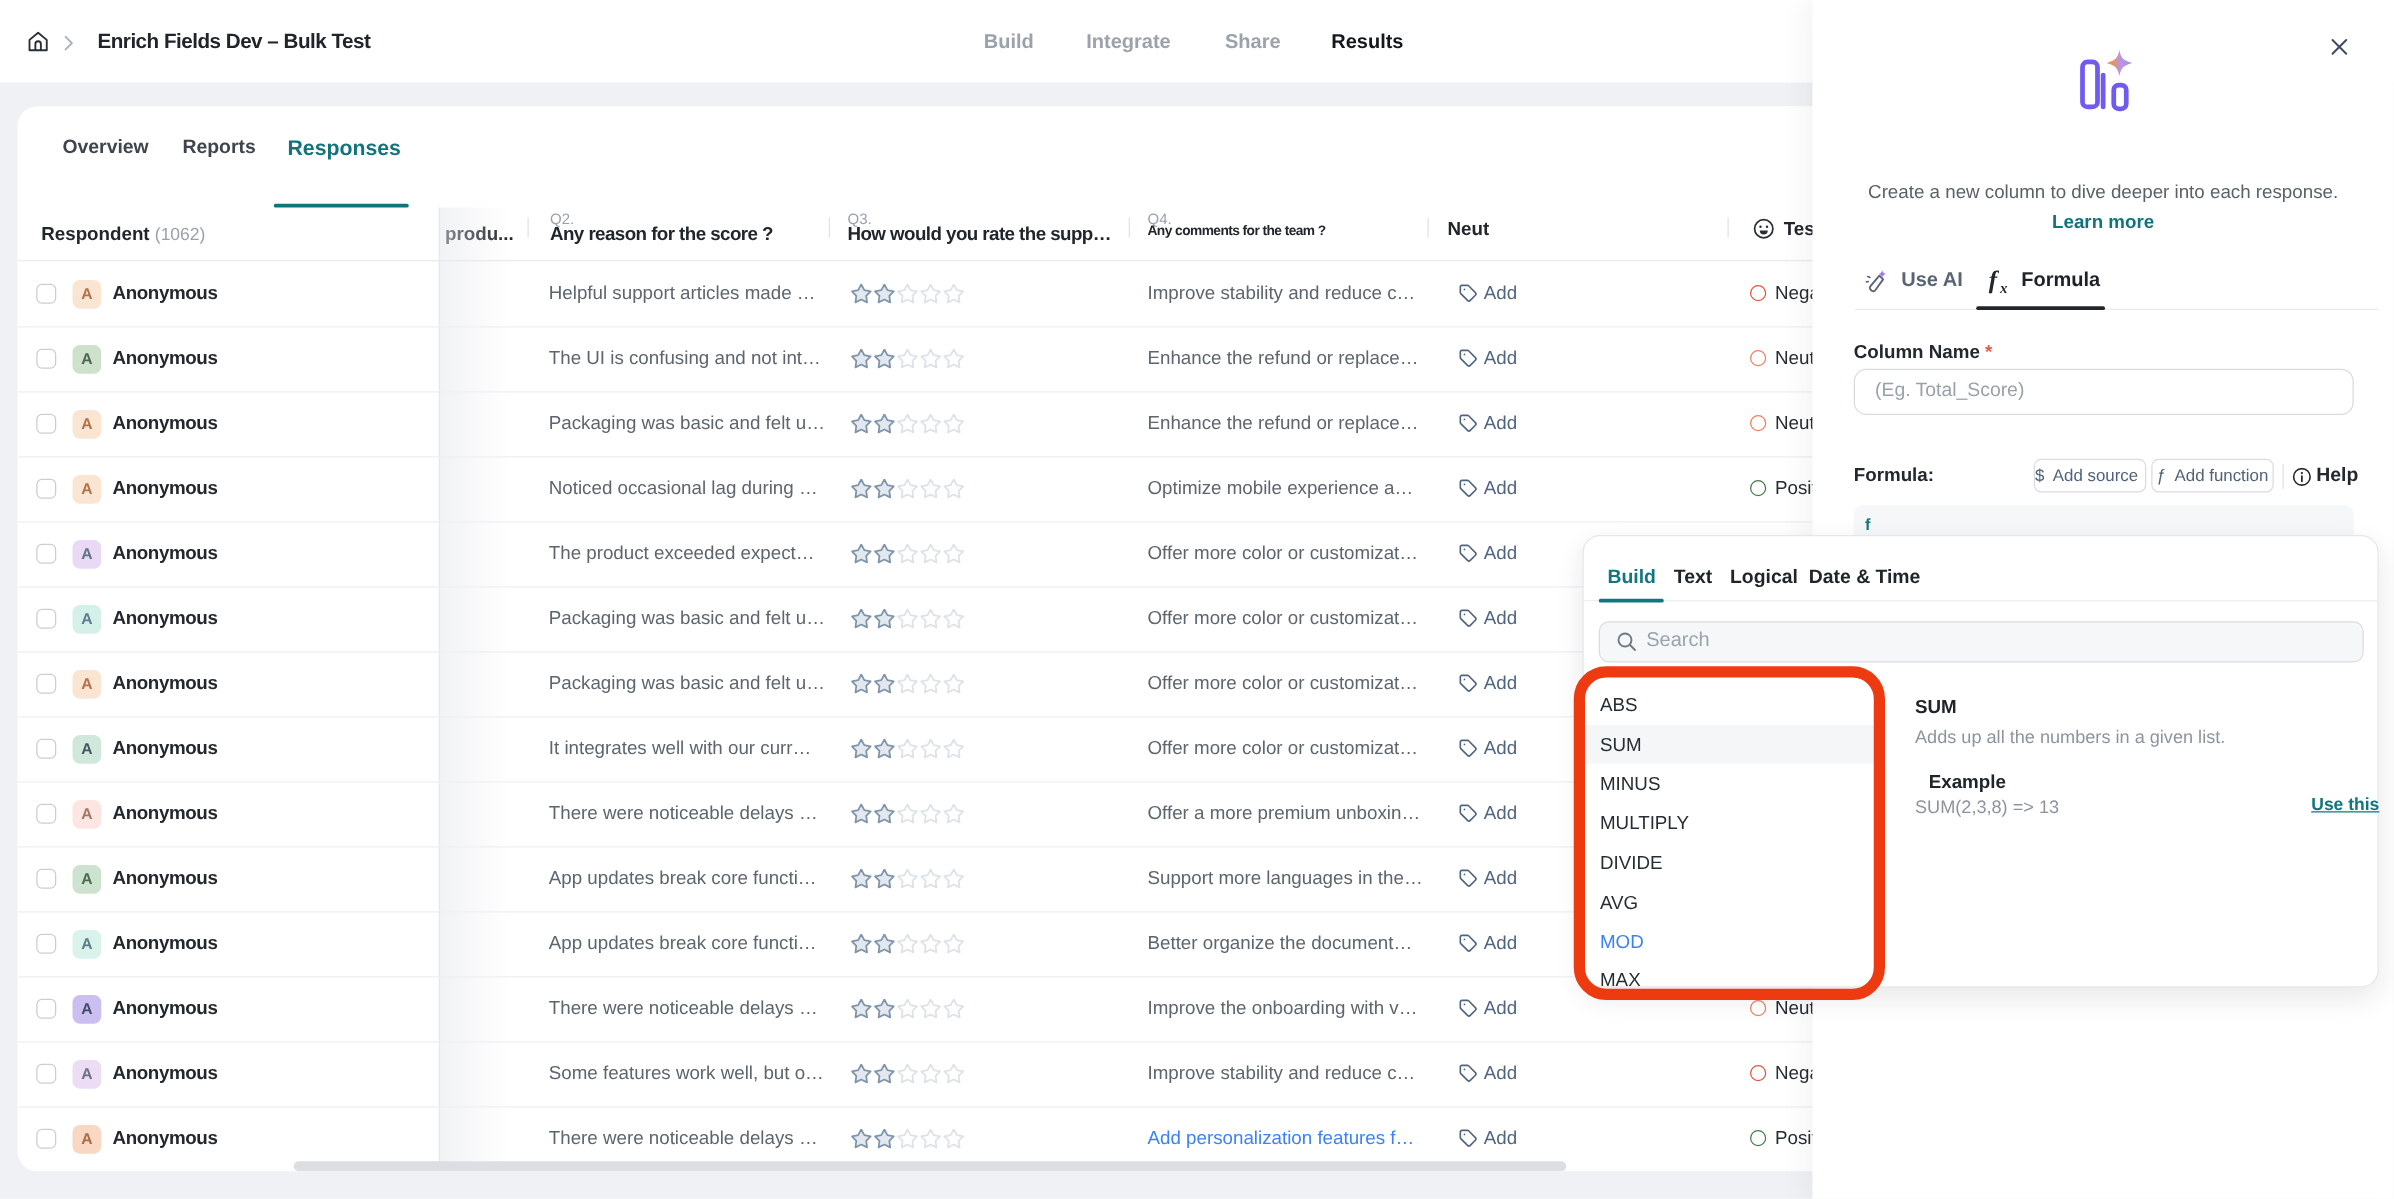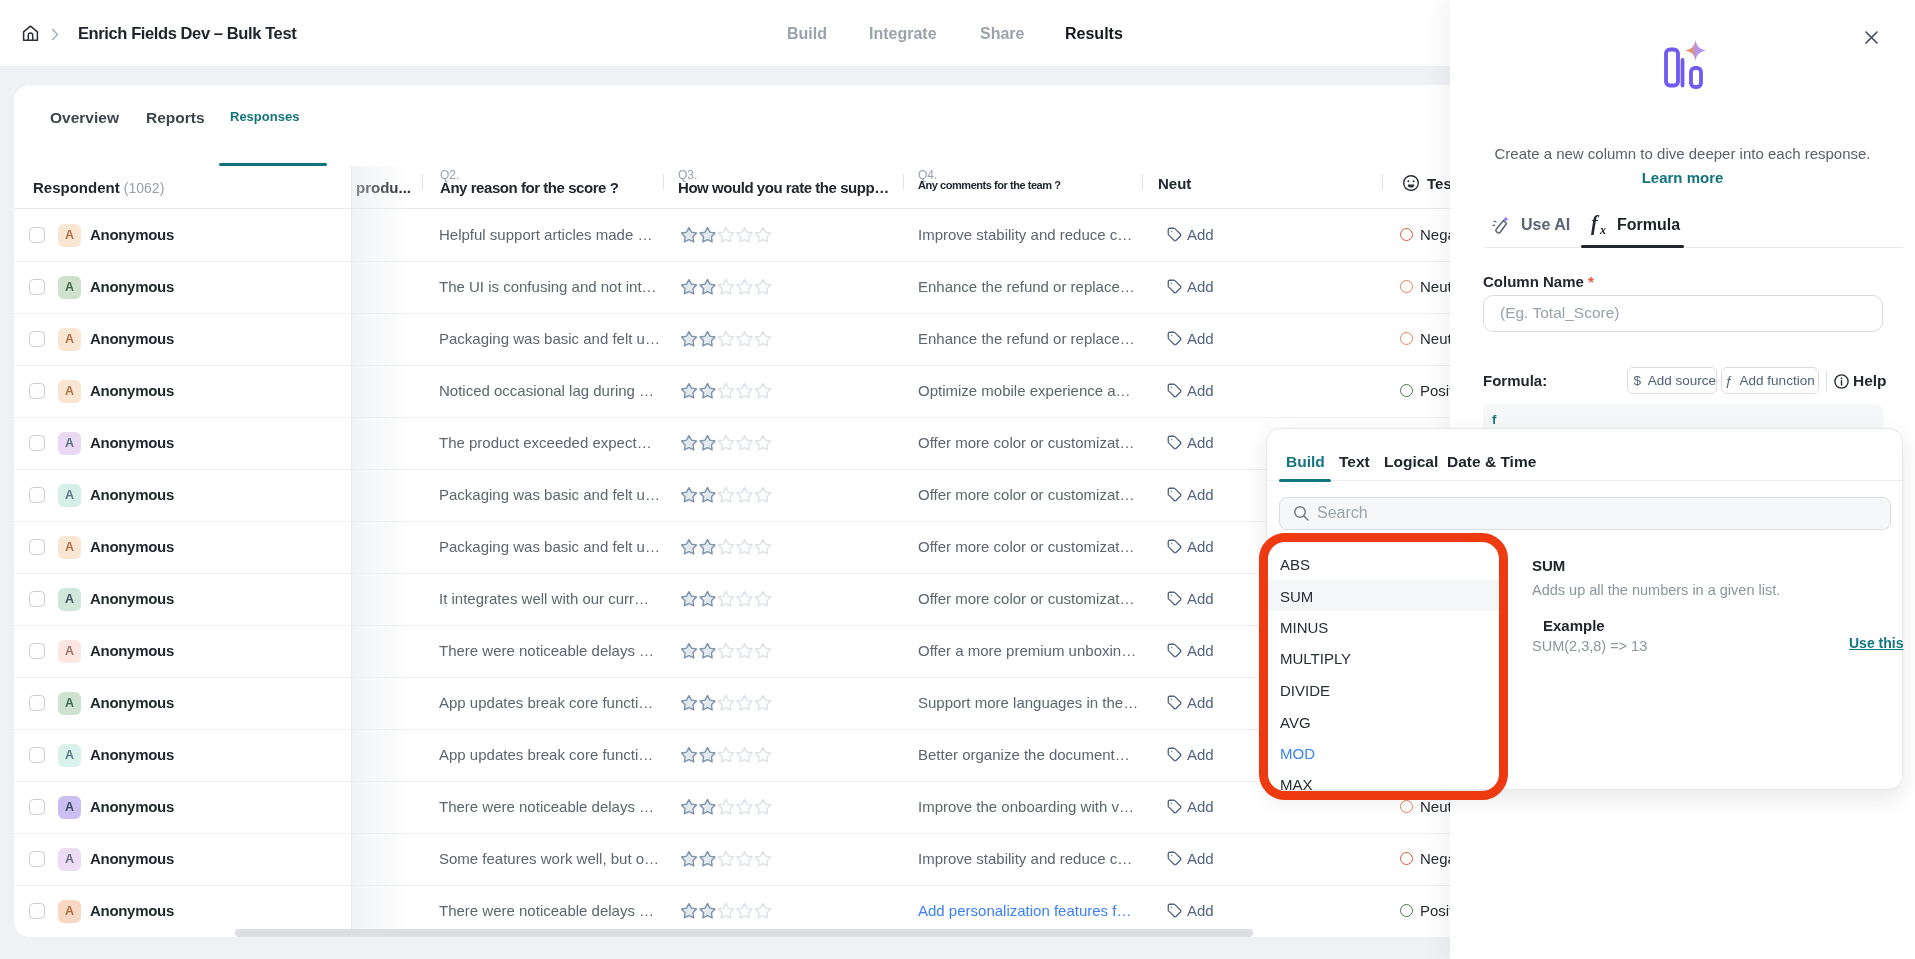--- a/index.html
+++ b/index.html
@@ -30,21 +30,21 @@
   </svg>
 <div class="a bold" style="left:78px;top:24px;font-size:16.5px;color:#20242b;letter-spacing:-.4px">Enrich Fields Dev – Bulk Test</div>
 <div class="a bold" style="left:787px;top:25px;font-size:16px;color:#9ba2ab">Build</div>
 <div class="a bold" style="left:869px;top:25px;font-size:16px;color:#9ba2ab">Integrate</div>
 <div class="a bold" style="left:980px;top:25px;font-size:16px;color:#9ba2ab">Share</div>
 <div class="a bold" style="left:1065px;top:25px;font-size:16px;color:#14181d">Results</div>
 
 <div class="a" style="left:14px;top:85px;width:1446px;height:852px;background:#fff;border-radius:16px 0 0 16px;overflow:hidden">
 <div class="a bold" style="left:36px;top:24px;font-size:15.5px;color:#3f454d">Overview</div>
 <div class="a bold" style="left:132px;top:24px;font-size:15.5px;color:#3f454d">Reports</div>
-<div class="a bold" style="left:216px;top:24px;font-size:13px;color:#11747d">Responses</div>
+<div class="a bold" style="left:216px;top:24px;font-size:17px;color:#11747d">Responses</div>
 <div class="a" style="left:205px;top:78px;width:108px;height:3px;background:#11747d;border-radius:2px"></div>
 <div class="a" style="left:19px;top:94px;font-size:15px;color:#21262d"><span class="bold">Respondent</span> <span style="color:#9aa1ab;font-size:14px">(1062)</span></div>
 <div class="a bold" style="left:342px;top:94px;font-size:15px;color:#21262d">produ...</div>
 <div class="a" style="left:426px;top:83px;font-size:12px;color:#99a1ab">Q2.</div>
 <div class="a bold" style="left:426px;top:94px;font-size:15px;letter-spacing:-.45px;color:#21262d">Any reason for the score ?</div>
 <div class="a" style="left:664px;top:83px;font-size:12px;color:#99a1ab">Q3.</div>
 <div class="a bold" style="left:664px;top:94px;font-size:15px;letter-spacing:-.45px;color:#21262d">How would you rate the supp…</div>
 <div class="a" style="left:904px;top:83px;font-size:12px;color:#99a1ab">Q4.</div>
 <div class="a bold" style="left:904px;top:94px;font-size:11px;letter-spacing:-.45px;color:#21262d">Any comments for the team ?</div>
 <div class="a bold" style="left:1144px;top:90px;font-size:15px;color:#21262d">Neut</div>
@@ -353,21 +353,21 @@
 <text x="1" y="18" font-family="Liberation Serif" font-style="italic" font-weight="bold" font-size="20" fill="#22262c">f</text>
 <text x="10" y="22" font-family="Liberation Serif" font-style="italic" font-weight="bold" font-size="12" fill="#22262c">x</text>
 </svg>
 <div class="a bold" style="left:167px;top:216px;font-size:16px;color:#1d2228">Formula</div>
 <div class="a" style="left:34px;top:247px;width:419px;height:1px;background:#e8eaec"></div>
 <div class="a" style="left:131px;top:245px;width:103px;height:3px;background:#22262c;border-radius:2px"></div>
 <div class="a bold" style="left:33px;top:273px;font-size:15px;color:#23282f">Column Name <span style="color:#e8573f">*</span></div>
 <div class="a" style="left:33px;top:295px;width:400px;height:37px;border:1px solid #d8dbe0;border-radius:10px"></div>
 <div class="a" style="left:50px;top:304px;font-size:15.5px;color:#99a1ac">(Eg. Total_Score)</div>
 <div class="a bold" style="left:33px;top:372px;font-size:15px;color:#23282f">Formula:</div>
-<div class="a" style="left:177px;top:367px;width:90px;height:27px;border:1px solid #d9dce1;border-radius:6px;font-size:13.5px;color:#50627a;text-align:right;line-height:25px">$&nbsp; Add source</div>
+<div class="a" style="left:177px;top:367px;width:90px;height:27px;border:1px solid #d9dce1;border-radius:6px;font-size:13.5px;color:#50627a;text-align:left;line-height:25px">$&nbsp; Add source</div>
 <div class="a" style="left:271px;top:367px;width:98px;height:27px;border:1px solid #d9dce1;border-radius:6px;font-size:13.5px;color:#50627a;text-align:center;line-height:25px">ƒ&nbsp; Add function</div>
 <div class="a" style="left:376px;top:371px;width:1px;height:20px;background:#dfe2e6"></div>
 <svg class="a" style="left:384px;top:374px" width="15" height="15" viewBox="0 0 15 15" fill="none">
 <circle cx="7.5" cy="7.5" r="6.6" stroke="#23282f" stroke-width="1.3"></circle>
 <path d="M7.5 6.8 V11" stroke="#23282f" stroke-width="1.4" stroke-linecap="round"></path>
       <circle cx="7.5" cy="4.4" r="0.9" fill="#23282f"></circle>
 </svg>
 <div class="a bold" style="left:403px;top:372px;font-size:15.5px;color:#23282f">Help</div>
 <div class="a" style="left:33px;top:404px;width:400px;height:60px;background:#f6f7f8;border-radius:8px"></div>
 <div class="a bold" style="left:42px;top:412px;font-size:13px;color:#12767e">f</div>

